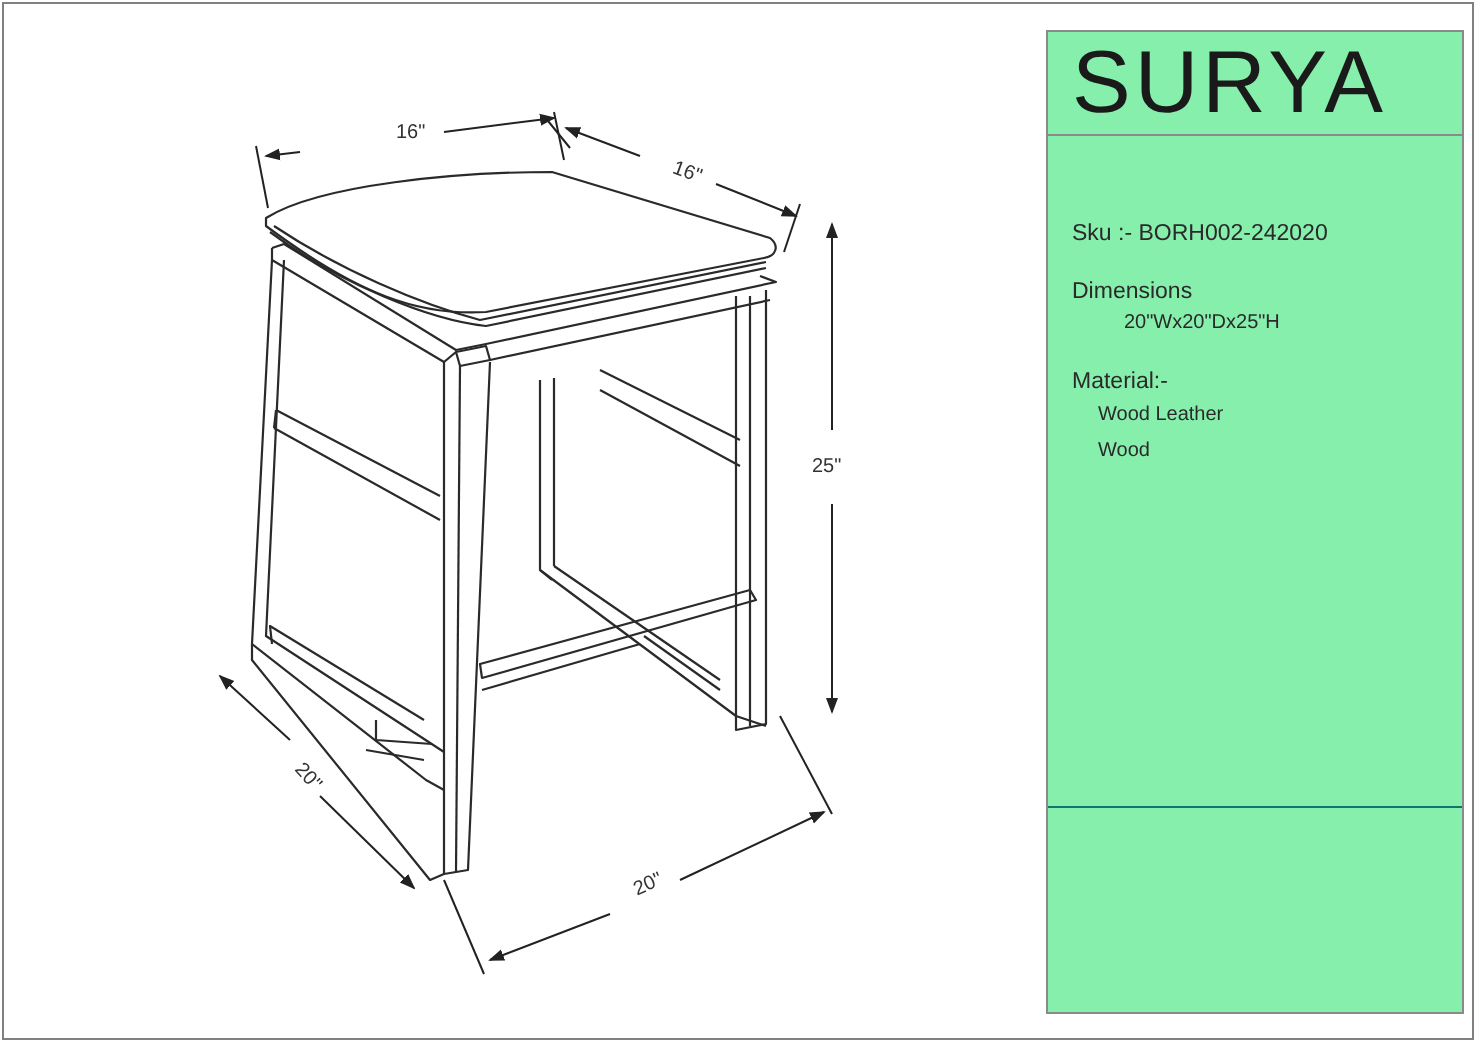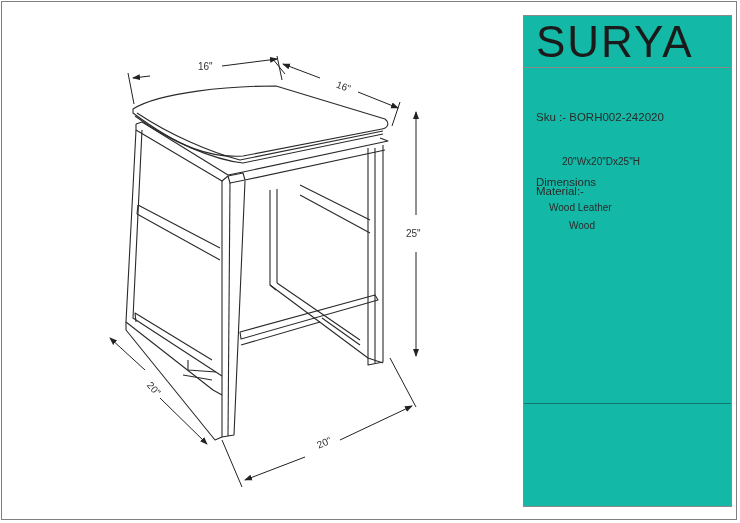--- a/index.html
+++ b/index.html
@@ -1,29 +1,29 @@
 <!DOCTYPE html>
 <html><head>
 <meta charset="utf-8">
 <style>
   html,body{margin:0;padding:0;background:#fff;}
   body{width:740px;height:523px;position:relative;overflow:hidden;font-family:"Liberation Sans",sans-serif;}
   .outer{position:absolute;left:1px;top:1px;width:736px;height:519px;border:1px solid #808080;box-sizing:border-box;}
   .drawing{position:absolute;left:0;top:0;width:520px;height:523px;}
-  .panel{position:absolute;left:523px;top:15px;width:209px;height:492px;border:1px solid #8a8a8a;box-sizing:border-box;background:#14b8a6;}
+  .panel{position:absolute;left:523px;top:15px;width:209px;height:492px;border:1px solid #8a8a8a;box-sizing:border-box;background:#86efac;}
   .brand{position:absolute;left:0;top:0;width:100%;height:52px;border-bottom:1px solid #8a8a8a;box-sizing:border-box;}
   .brand span{position:absolute;left:12px;top:2px;font-size:44px;letter-spacing:2px;color:#1a1a1a;font-weight:normal;line-height:48px;}
   .info{position:absolute;left:0;top:52px;width:100%;height:336px;border-bottom:1px solid #0f766e;box-sizing:border-box;color:#2a2a2a;}
   .t{position:absolute;white-space:nowrap;line-height:1;}
   .sku{left:12px;top:44px;font-size:11.5px;}
-  .dim-h{left:12px;top:73px;font-size:11.5px;margin-top:36px;}
+  .dim-h{left:12px;top:73px;font-size:11.5px;}
   .dim-v{left:38px;top:89px;font-size:10px;}
   .mat-h{left:12px;top:118px;font-size:11.5px;}
   .mat-1{left:25px;top:135px;font-size:10px;}
-  .mat-2{left:25px;top:153px;font-size:10px;margin-left:20px;}
+  .mat-2{left:25px;top:153px;font-size:10px;}
   .blank{position:absolute;left:0;top:388px;width:100%;height:102px;}
   .dimlabel{position:absolute;font-size:10px;color:#333;white-space:nowrap;background:#fff;padding:0 2px;line-height:1;}
 </style>
 </head>
 <body>
 
 <div class="outer"></div>
 
 <svg class="drawing" viewBox="0 0 520 523" width="520" height="523">
   <defs>

